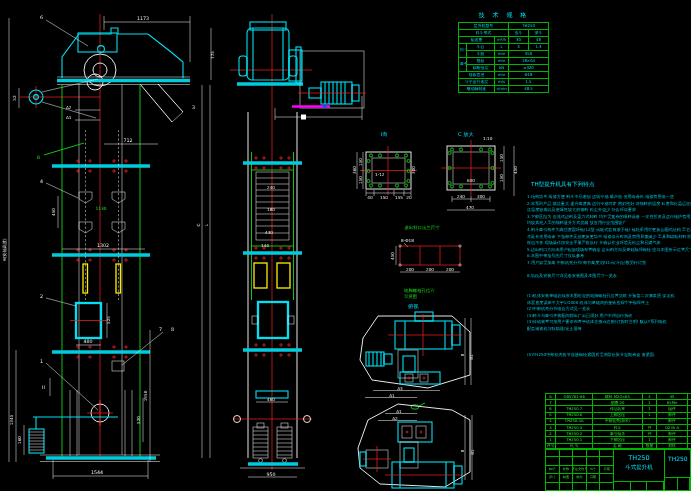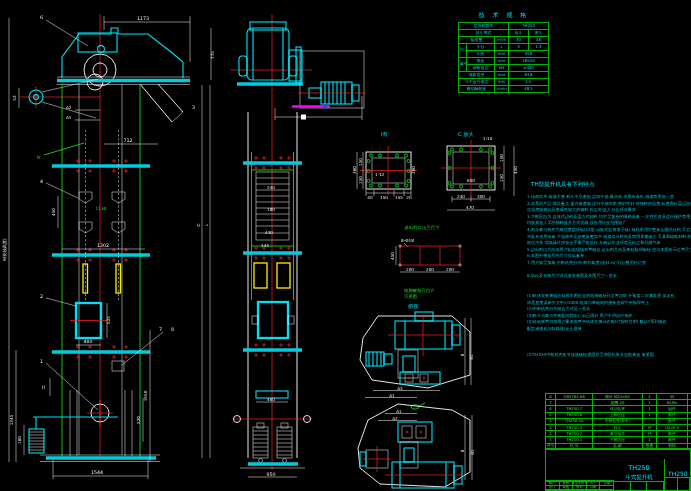--- a/index.html
+++ b/index.html
@@ -1,18 +1,18 @@
 <!DOCTYPE html>
 <html><head>
 <meta charset="utf-8">
 <style>
   html,body{margin:0;padding:0;background:#000;}
   .canvas{position:relative;width:691px;height:491px;background:#000;overflow:hidden;
           font-family:"DejaVu Sans",sans-serif;}
-  .abs{position:absolute;align-items:flex-end;}
+  .abs{position:absolute;}
   svg{position:absolute;left:0;top:0;}
   svg .sw{stroke:#e8e8e8;stroke-width:.55;fill:none}
   svg .sw1{stroke:#f2f2f2;stroke-width:.95;fill:none}
   svg .swd{stroke:#dcdcdc;stroke-width:.55;fill:none;stroke-dasharray:2.2,2}
   svg .sc{stroke:#00e0f2;stroke-width:1.1;fill:none}
   svg .sc2{stroke:#00e0f2;stroke-width:2.3;fill:none}
   svg .sc4{stroke:#00ccdd;stroke-width:3.6;fill:none}
   svg .sg{stroke:#15d615;stroke-width:.9;fill:none}
   svg .sr{stroke:#ff2020;stroke-width:.7;fill:none}
   svg .sy{stroke:#ffee00;stroke-width:1.3;fill:none}

